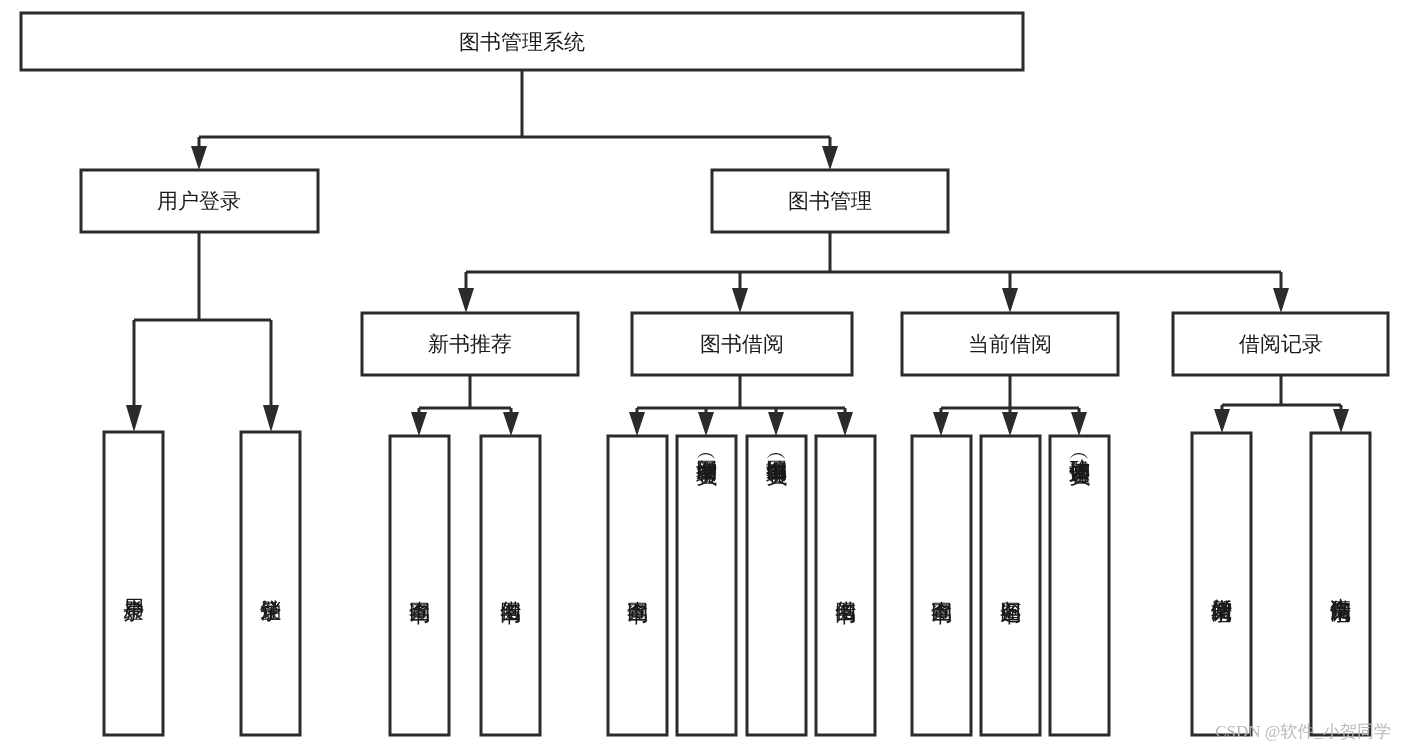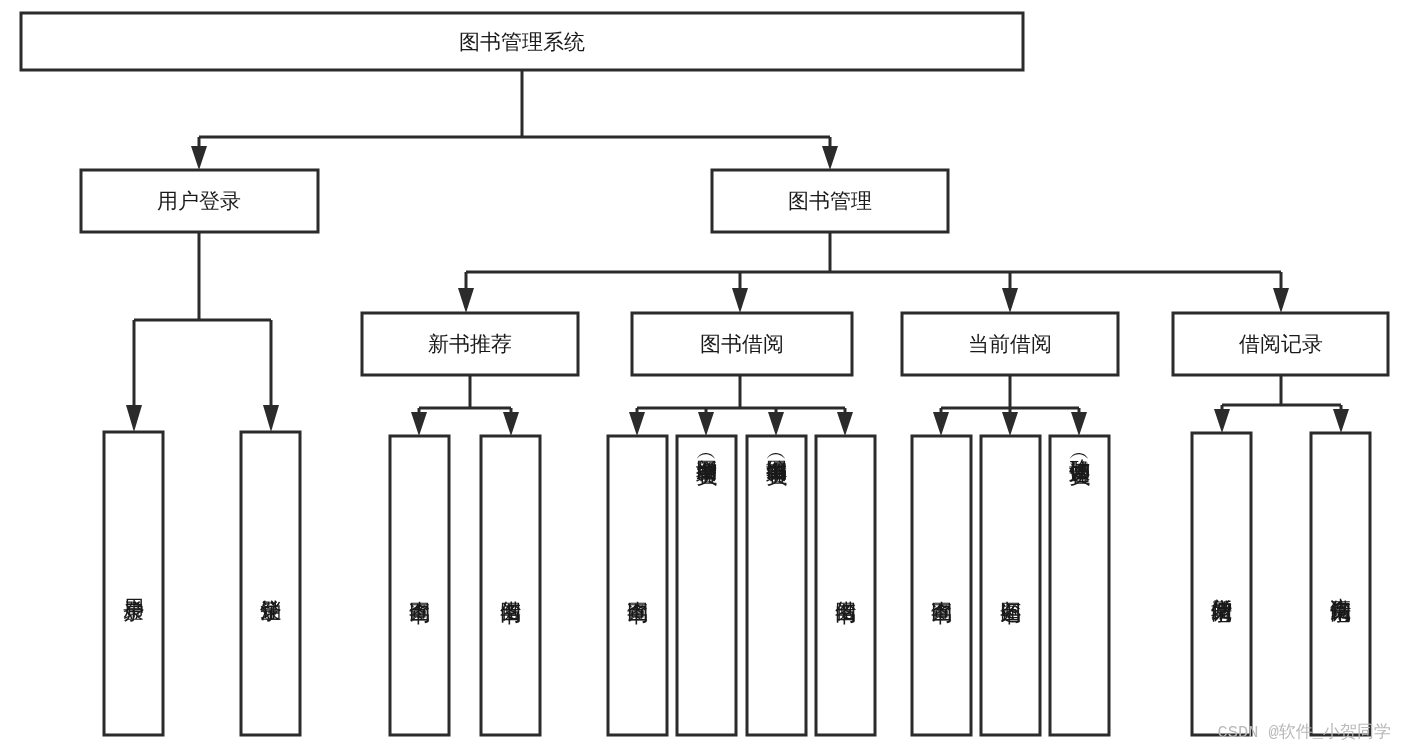--- a/index.html
+++ b/index.html
@@ -65,21 +65,21 @@
   }
   .vlabel.top-aligned {
     justify-content: flex-start;
     padding-top: 6px;
     box-sizing: border-box;
   }
   .watermark {
     position: absolute;
     right: 14px;
     bottom: 4px;
-    font-family: Liberation Mono, monospace;
+    font-family: Liberation Serif, serif;
     font-size: 17px;
     color: #b9b9b9;
     white-space: nowrap;
     pointer-events: none;
   }
 </style>
 </head>
 <body>
 
 <div id="diagram-root">

